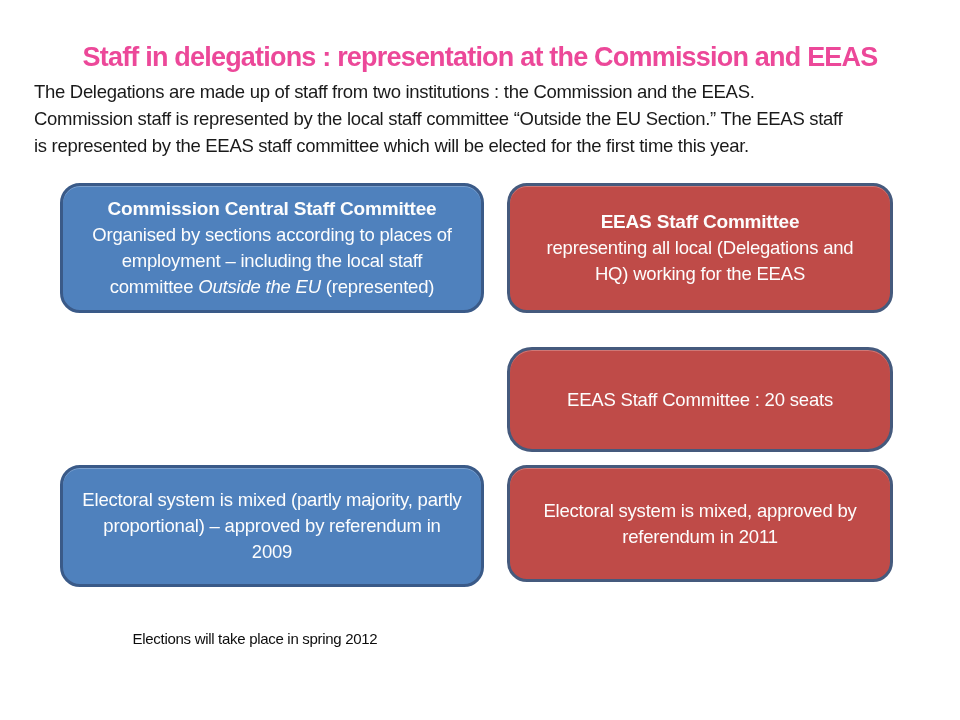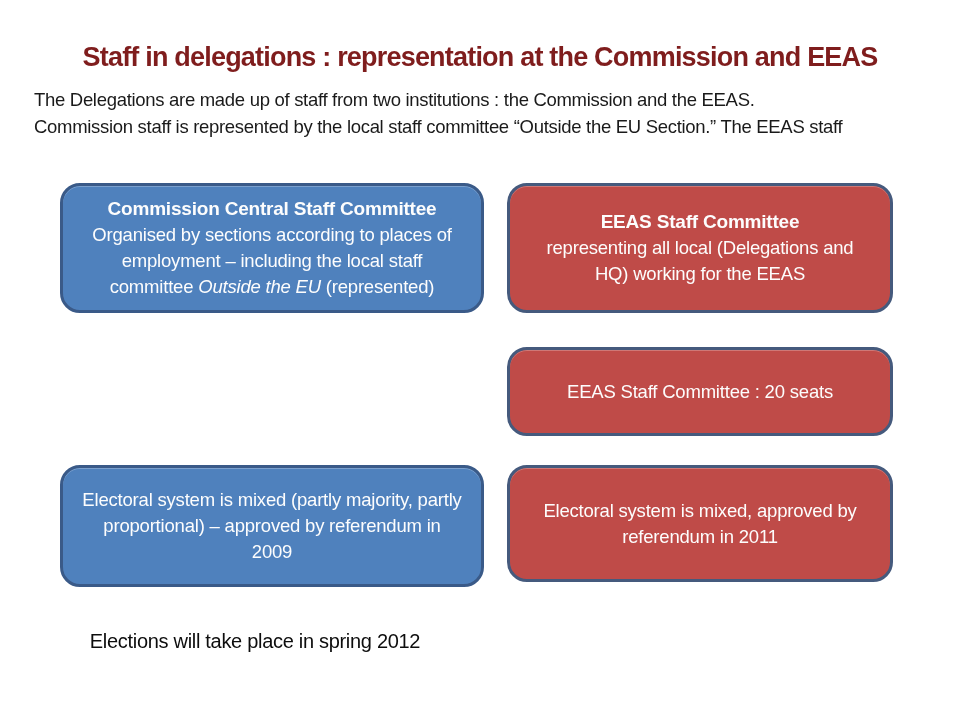--- a/index.html
+++ b/index.html
@@ -2,62 +2,63 @@
 <html style="--blue-fill: #4F81BD; --blue-border: #3A5A88; --red-fill: #BF4B48; --red-border: #455A7D;"><head>
 <meta charset="utf-8">
 <style>
   html,body{margin:0;padding:0;background:#fff;}
   .slide{
     position:relative;width:960px;height:720px;background:#ffffff;overflow:hidden;
     font-family:"Liberation Sans", sans-serif;color:#111;
   }
   .title{
     position:absolute;top:24px;left:0;width:960px;text-align:center;
-    font-size:27px;font-weight:bold;letter-spacing:-0.8px;color:#7f1d1d;white-space:nowrap;
+    font-size:27px;font-weight:bold;letter-spacing:-0.8px;color:#ec4899;white-space:nowrap;
   }
   .intro{
-    position:absolute;top:86px;left:34px;width:905px;
+    position:absolute;top:78px;left:34px;width:905px;
     font-size:18.5px;line-height:27px;letter-spacing:-0.3px;color:#1a1a1a;
   }
   .intro div{white-space:nowrap;}
   .box{
     position:absolute;box-sizing:border-box;border-radius:20px;
     display:flex;flex-direction:column;justify-content:center;align-items:center;
     text-align:center;color:#fdfdfd;padding:6px 18px;
     font-size:18.5px;line-height:26px;letter-spacing:-0.2px;
     box-shadow:inset 0 1px 0 rgba(255,255,255,0.25);
   }
   .box.blue{background:var(--blue-fill,#4F81BD);border:3px solid var(--blue-border,#3A5A88);}
   .box.red{background:var(--red-fill,#BF4B48);border:3px solid var(--red-border,#455A7D);}
   .box .heading{font-weight:bold;font-size:19px;}
   .it{font-style:italic;}
   
   .l1{left:60px;top:183px;width:424px;height:130px;justify-content:center;}
   .l2{left:60px;top:346px;width:424px;height:91px;}
   .l3{left:60px;top:465px;width:424px;height:122px;}
   
   .r1{left:507px;top:183px;width:386px;height:130px;}
-  .r2{left:507px;top:347px;width:386px;height:89px;}
+  .r2{left:507px;top:347px;width:386px;height:105px;border-radius:25px;}
   .r3{left:507px;top:465px;width:386px;height:117px;}
   .caption{
-    position:absolute;text-align:center;font-size:20px;letter-spacing:-0.3px;color:#0d0d0d;
+    position:absolute;text-align:center;font-size:15px;letter-spacing:-0.3px;color:#0d0d0d;
   }
   .caption.left{left:40px;top:630px;width:430px;}
   .caption.right{left:510px;top:636px;width:380px;}
 </style>
 </head>
 <body>
 
 <div class="slide">
 
   <h1 class="title">Staff in delegations : representation at the Commission and EEAS</h1>
 
   <div class="intro">
     <div>The Delegations are made up of staff from two institutions : the Commission and the EEAS.</div>
     <div>Commission staff is represented by the local staff committee “Outside the EU Section.” The EEAS staff</div>
+    <div>is represented by the EEAS staff committee which will be elected for the first time this year.</div>
   </div>
 
   <div class="box blue l1">
     <div class="heading">Commission Central Staff Committee</div>
     <div>
       <span>Organised by sections according to places of employment – including the local staff committee </span><span class="it">Outside the EU</span><span> (represented)</span>
     </div>
   </div>
 
 

